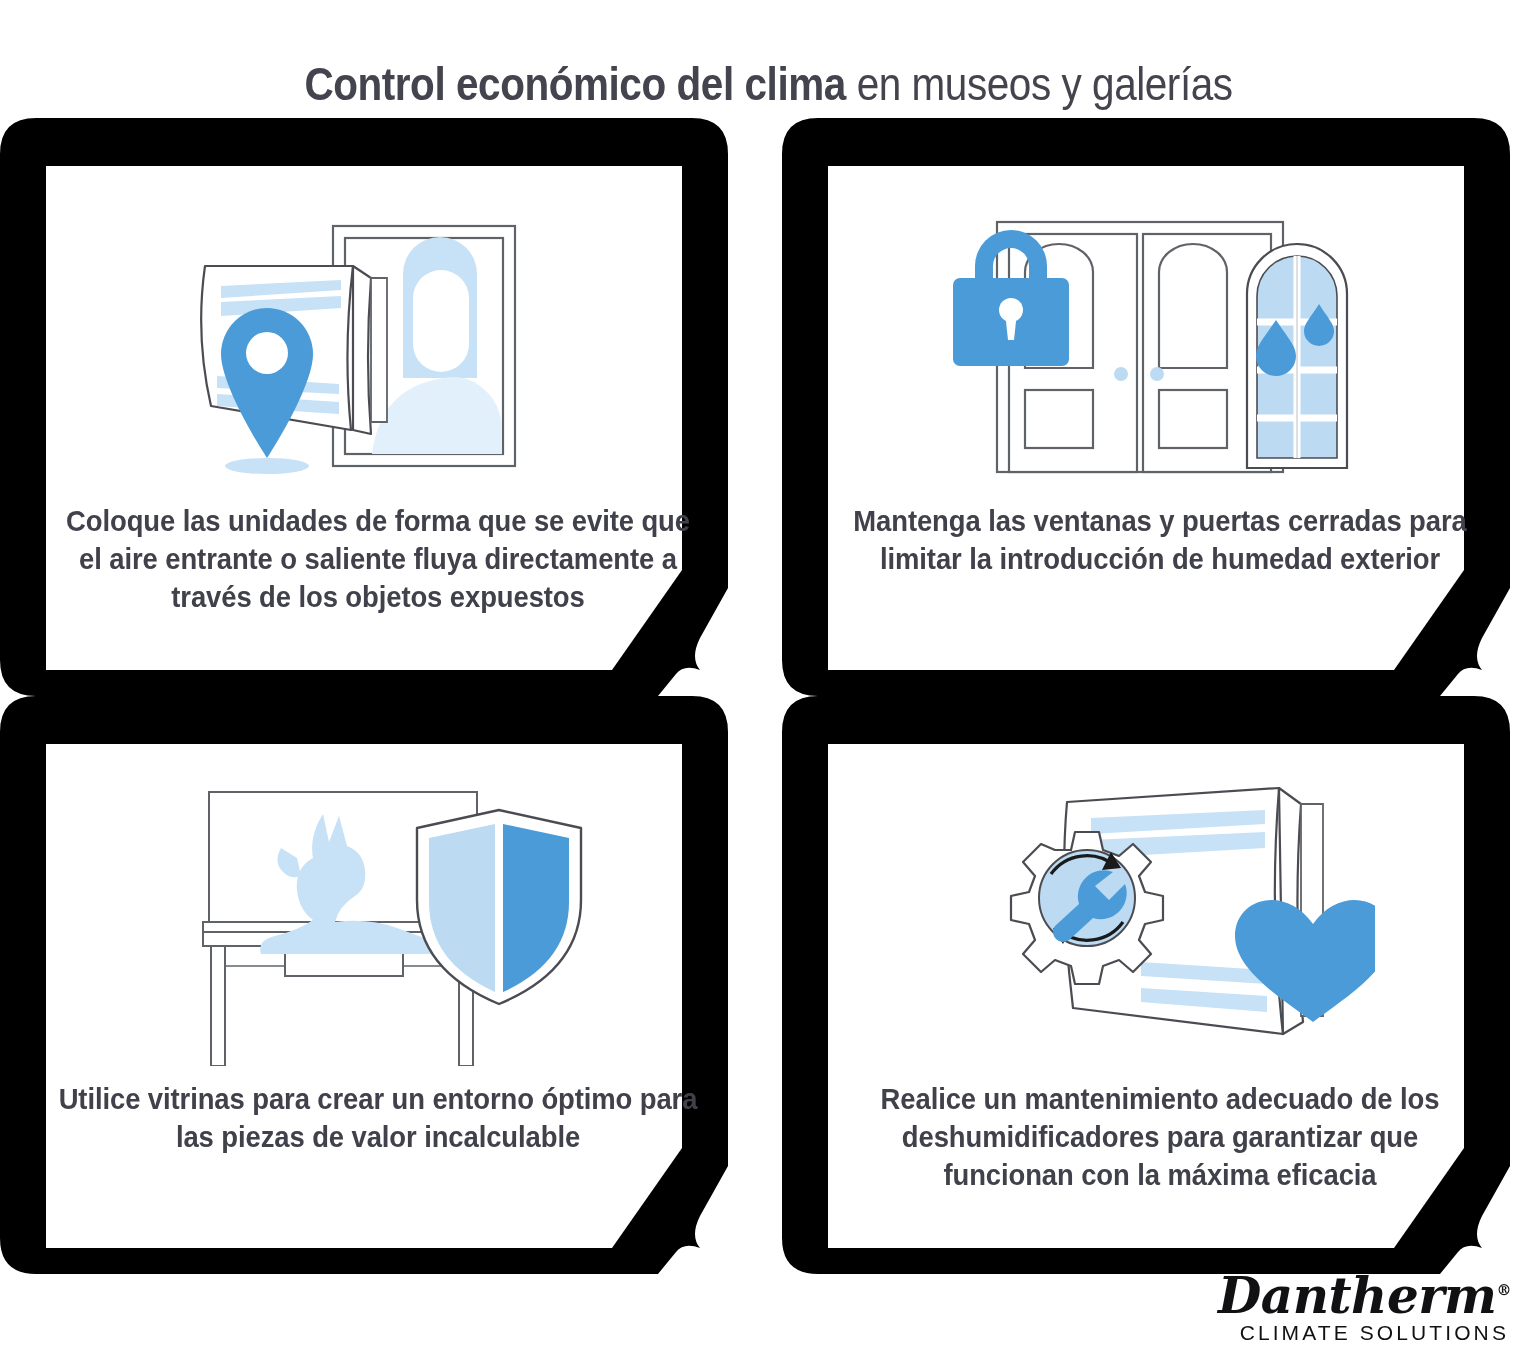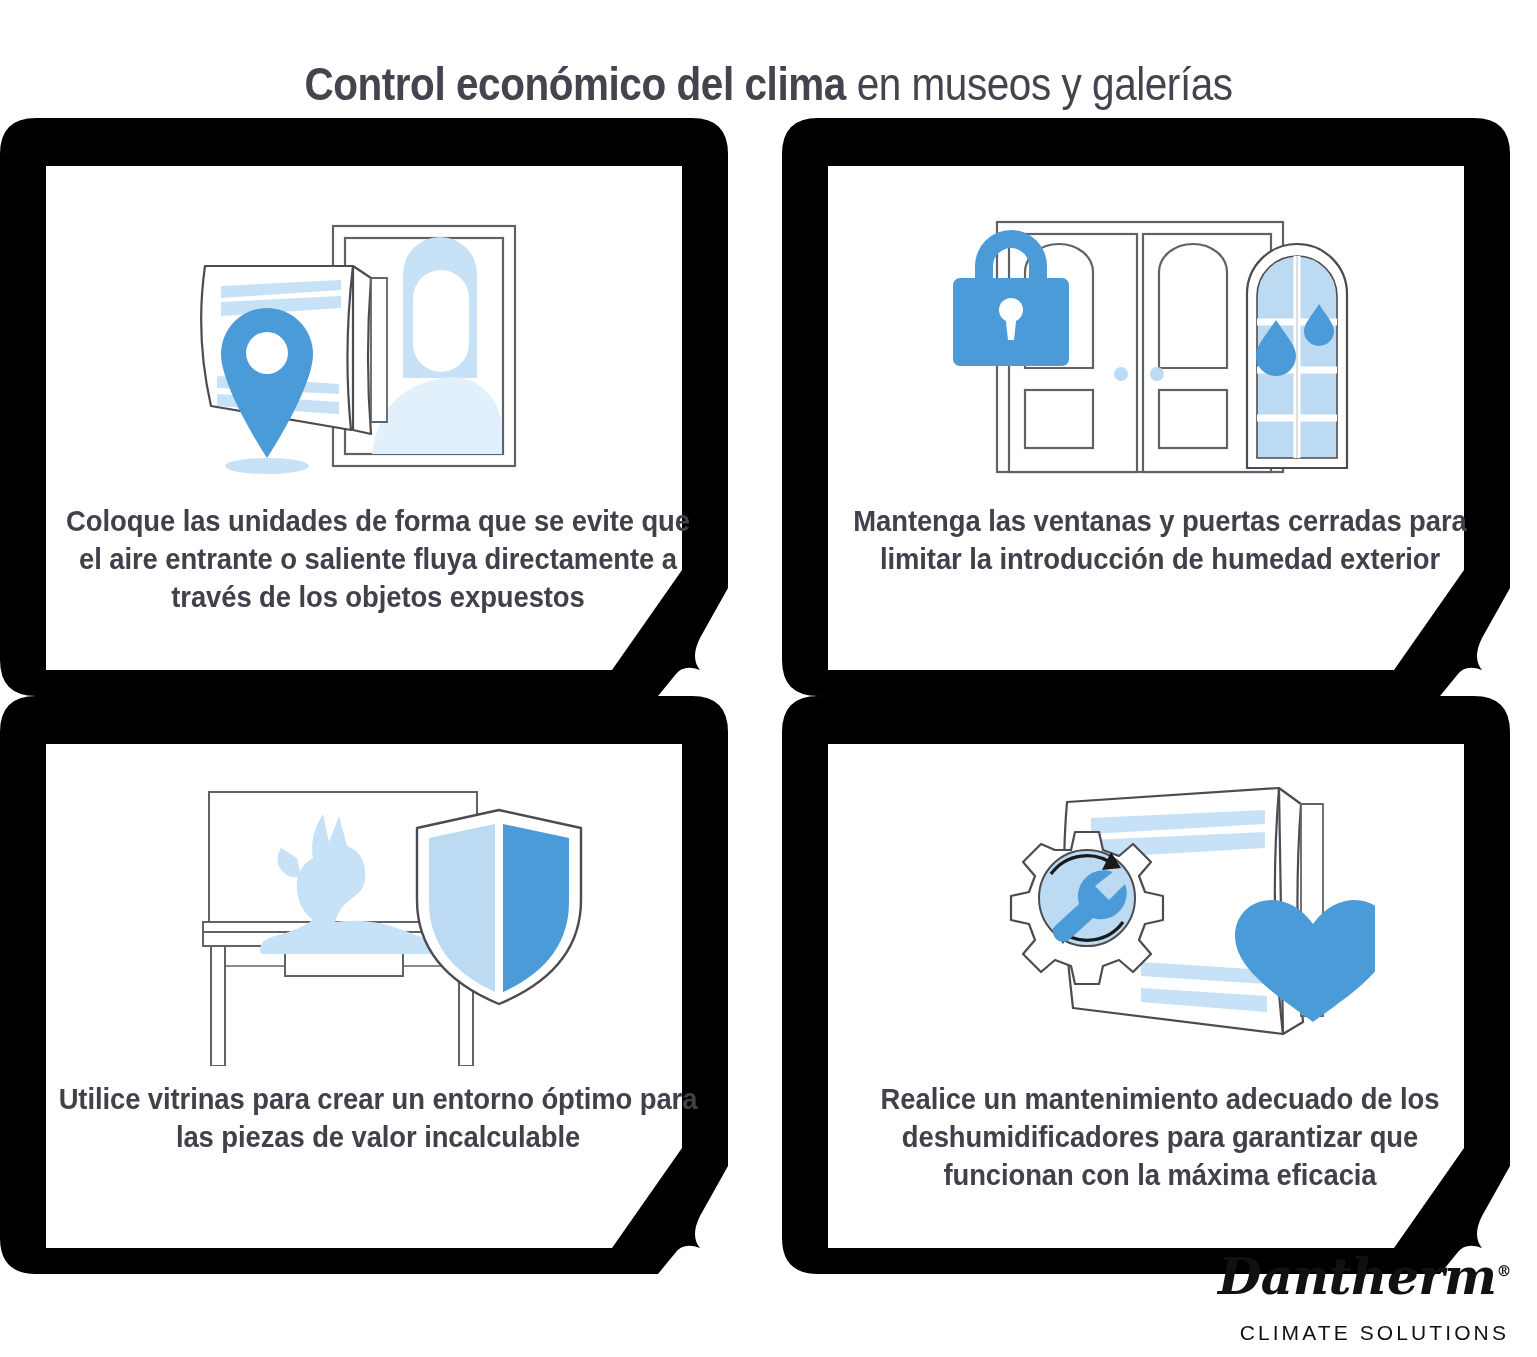--- a/index.html
+++ b/index.html
@@ -94,21 +94,21 @@
   .logo-reg{
     font-size:15px;
     vertical-align:super;
     line-height:1;
   }
   .logo-sub{
     font-family:"Liberation Sans","DejaVu Sans",sans-serif;
     font-size:21px;
     font-weight:normal;
     letter-spacing:3.1px;
-    margin-top:19px;
+    margin-top:0;
     margin-right:2px;
   }
 </style>
 </head>
 <body>
 
 <h1 id="page-title"><span class="t-bold">Control económico del clima</span><span class="t-light"> en museos y galerías</span></h1>
 
 <div class="grid">
 

